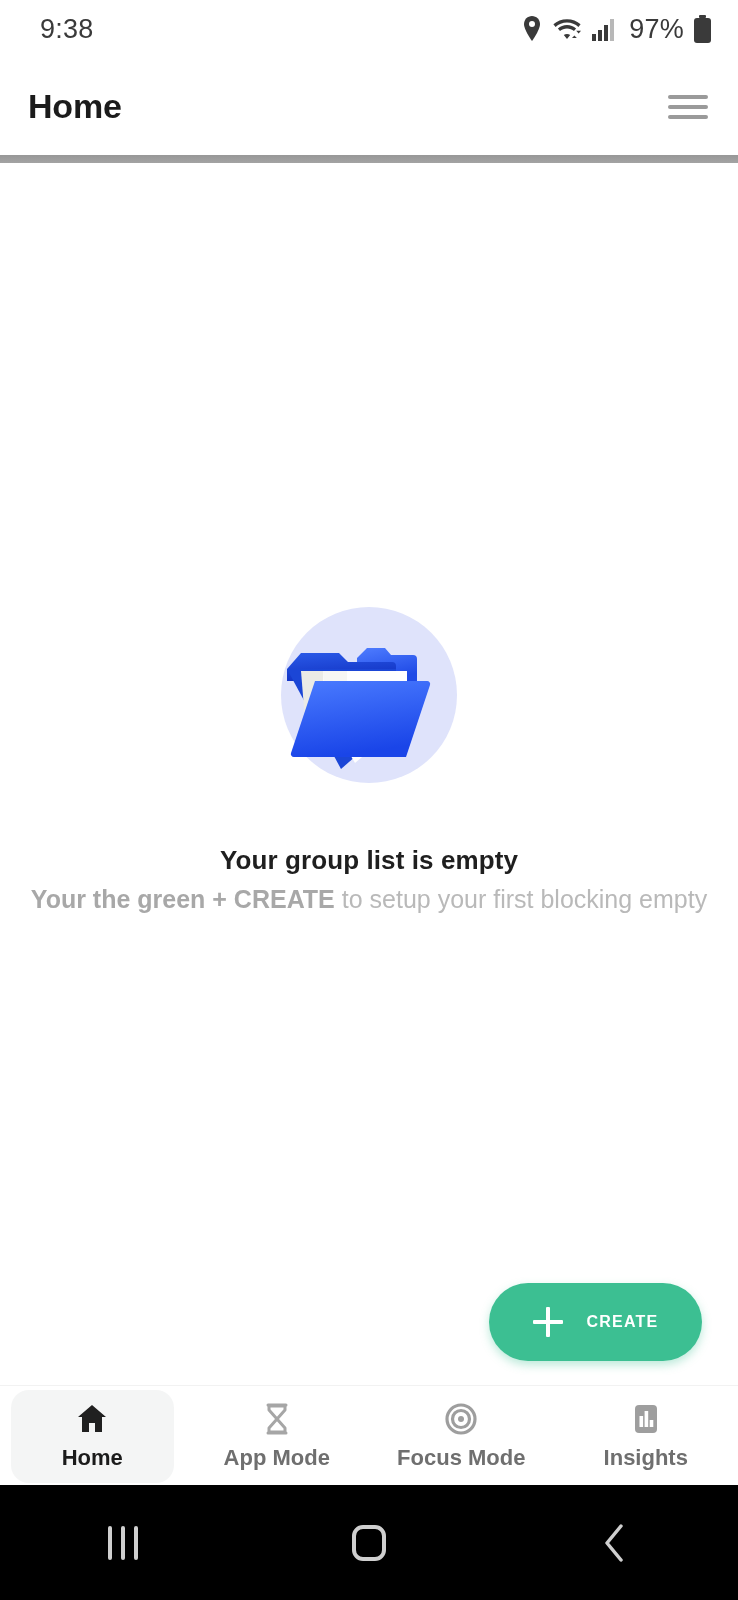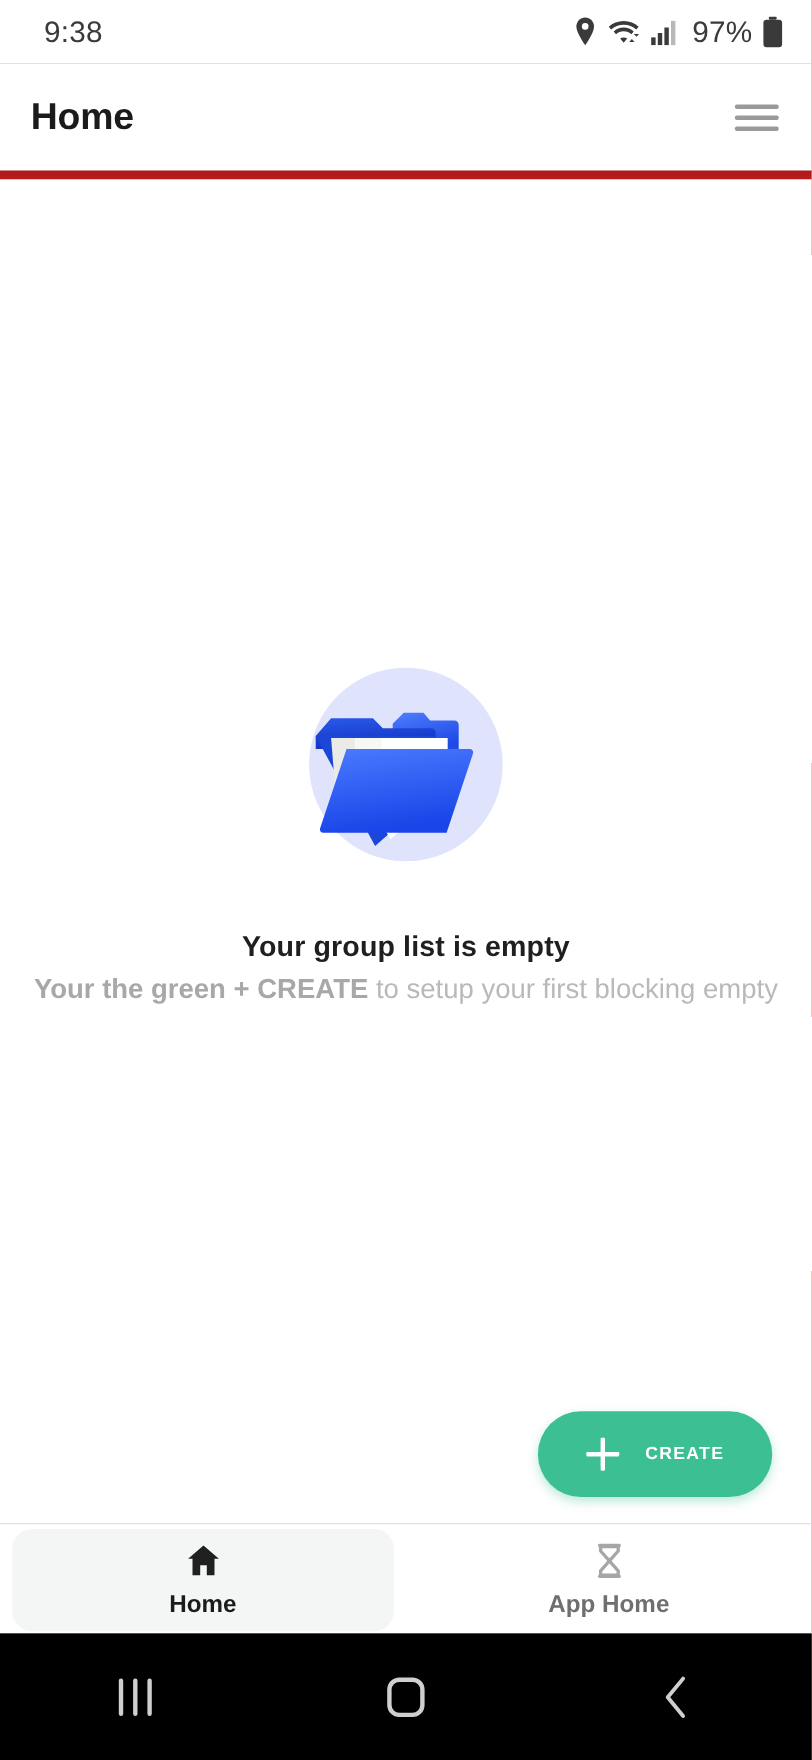--- a/index.html
+++ b/index.html
@@ -2,21 +2,21 @@
 <html><head>
 <meta charset="utf-8">
 <style>
   * { margin:0; padding:0; box-sizing:border-box; }
   html, body {
     width:738px; height:1600px;
     background:#ffffff;
     font-family:"Liberation Sans", sans-serif;
     overflow:hidden;
   }
-  .phone { position:relative; width:738px; height:1600px; background:#b91c1c; }
+  .phone { position:relative; width:738px; height:1600px; background:#a3a3a3; }
 
   
   .statusbar {
     position:absolute; left:0; top:0; width:738px; height:58px;
     display:flex; align-items:center; justify-content:space-between;
     padding:0 26px 0 40px; background:#ffffff;
   }
   .status-time { font-size:27px; color:#3a3a3a; letter-spacing:.2px; }
   .status-right { display:flex; align-items:center; gap:9px; }
   .status-pct { font-size:27px; color:#3a3a3a; margin-left:3px; letter-spacing:.2px; }
@@ -208,24 +208,47 @@
 
     <div class="navitem">
       <div class="pill"></div>
       <div class="nav-ico">
         <svg width="34" height="34" viewBox="0 0 34 34">
           <path d="M8 3 h18 M8 31 h18" stroke="#a6a6a6" stroke-width="3" stroke-linecap="round"></path>
           <path d="M9 4 h16 v4 l-8 9 l-8 -9 z" fill="none" stroke="#a6a6a6" stroke-width="3" stroke-linejoin="round"></path>
           <path d="M9 30 h16 v-4 l-8 -9 l-8 9 z" fill="none" stroke="#a6a6a6" stroke-width="3" stroke-linejoin="round"></path>
         </svg>
       </div>
-      <div class="nav-lbl">App Home</div>
-    </div>
-
-
+      <div class="nav-lbl">App Mode</div>
+    </div>
+
+    <div class="navitem">
+      <div class="pill"></div>
+      <div class="nav-ico">
+        <svg width="34" height="34" viewBox="0 0 34 34">
+          <circle cx="17" cy="17" r="14" fill="none" stroke="#9e9e9e" stroke-width="3.2"></circle>
+          <circle cx="17" cy="17" r="8.5" fill="none" stroke="#9e9e9e" stroke-width="3.2"></circle>
+          <circle cx="17" cy="17" r="3" fill="#9e9e9e"></circle>
+        </svg>
+      </div>
+      <div class="nav-lbl">Focus Mode</div>
+    </div>
+
+    <div class="navitem">
+      <div class="pill"></div>
+      <div class="nav-ico">
+        <svg width="34" height="34" viewBox="0 0 34 34">
+          <rect x="6" y="3" width="22" height="28" rx="4" fill="#9e9e9e"></rect>
+          <rect x="10.5" y="14" width="3.6" height="11" fill="#ffffff"></rect>
+          <rect x="15.6" y="9" width="3.6" height="16" fill="#ffffff"></rect>
+          <rect x="20.7" y="18" width="3.6" height="7" fill="#ffffff"></rect>
+        </svg>
+      </div>
+      <div class="nav-lbl">Insights</div>
+    </div>
   </div>
 
   <div class="sysnav">
     <div class="sysbtn">
       <span class="recents">
           <i></i>
           <i></i>
           <i></i>
         </span>
     </div>

